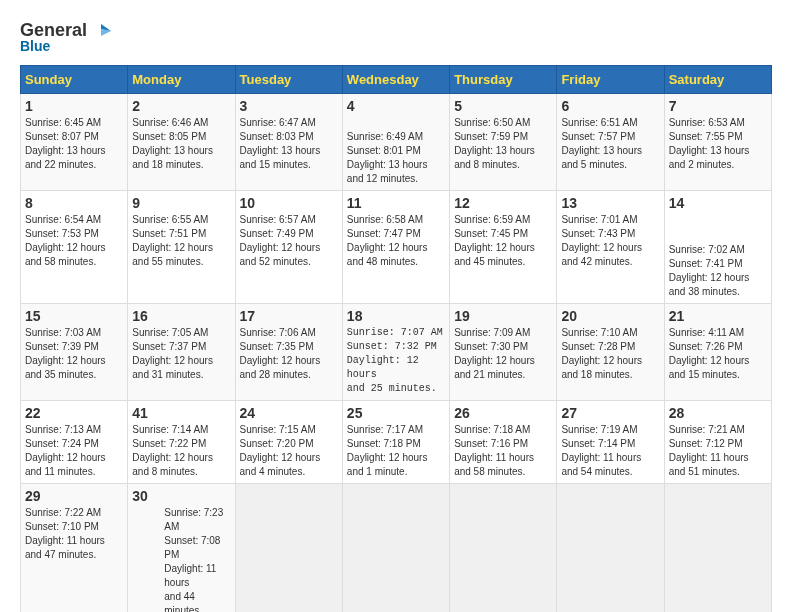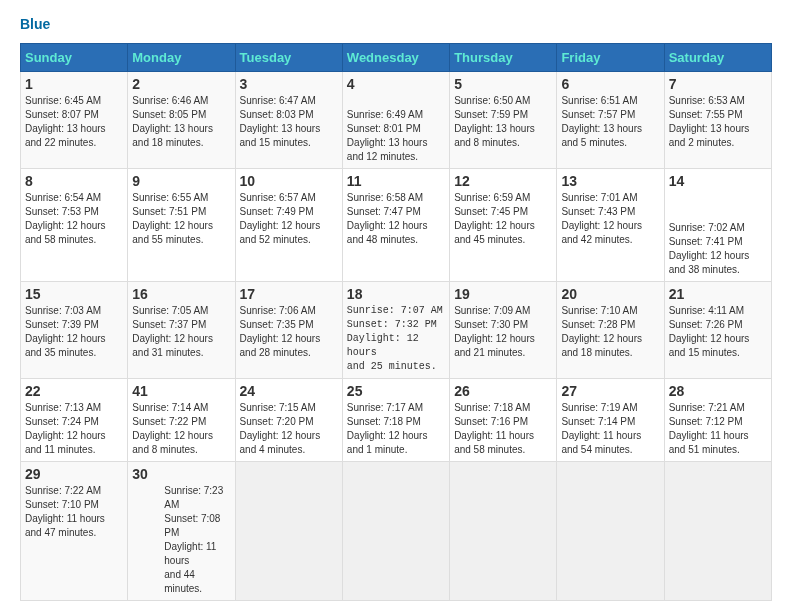--- a/index.html
+++ b/index.html
@@ -34,21 +34,21 @@
       font-size: 15px;
       color: #555;
     }
     table {
       width: 100%;
       border-collapse: collapse;
       font-size: 11px;
     }
     thead tr th {
       background-color: #2a6eb5;
-      color: #5eead4;
+      color: #fde047;
       font-size: 13px;
       font-weight: bold;
       padding: 6px 4px;
       text-align: left;
       border: 1px solid #1e5a9a;
     }
     tbody tr {
       border-bottom: 1px solid #ddd;
     }
     tbody tr td {
@@ -77,20 +77,27 @@
     .empty-cell {
       background: #f0f0f0 !important;
     }
   </style>
 </head>
 <body>
 
 <div class="header">
   <div class="logo">
   <div style="display:flex;flex-direction:column;align-items:flex-start;line-height:1.2;">
+    <div style="display:flex;align-items:center;gap:2px;">
+      <span style="font-size:18px;font-weight:bold;color:#333;">General</span>
+      <svg width="22" height="22" viewBox="0 0 22 22">
+        <polygon points="12,4 22,11 12,9" fill="#1a7bbf"></polygon>
+        <polygon points="12,9 22,11 12,16" fill="#3399dd" opacity="0.7"></polygon>
+      </svg>
+    </div>
     <span style="font-size:14px;font-weight:bold;color:#0369a1;margin-top:-4px;">Blue</span>
   </div>
 </div>
   <div class="title-block">
     <div class="month-title"></div>
     <div class="subtitle"></div>
   </div>
 </div>
 
 <table>

